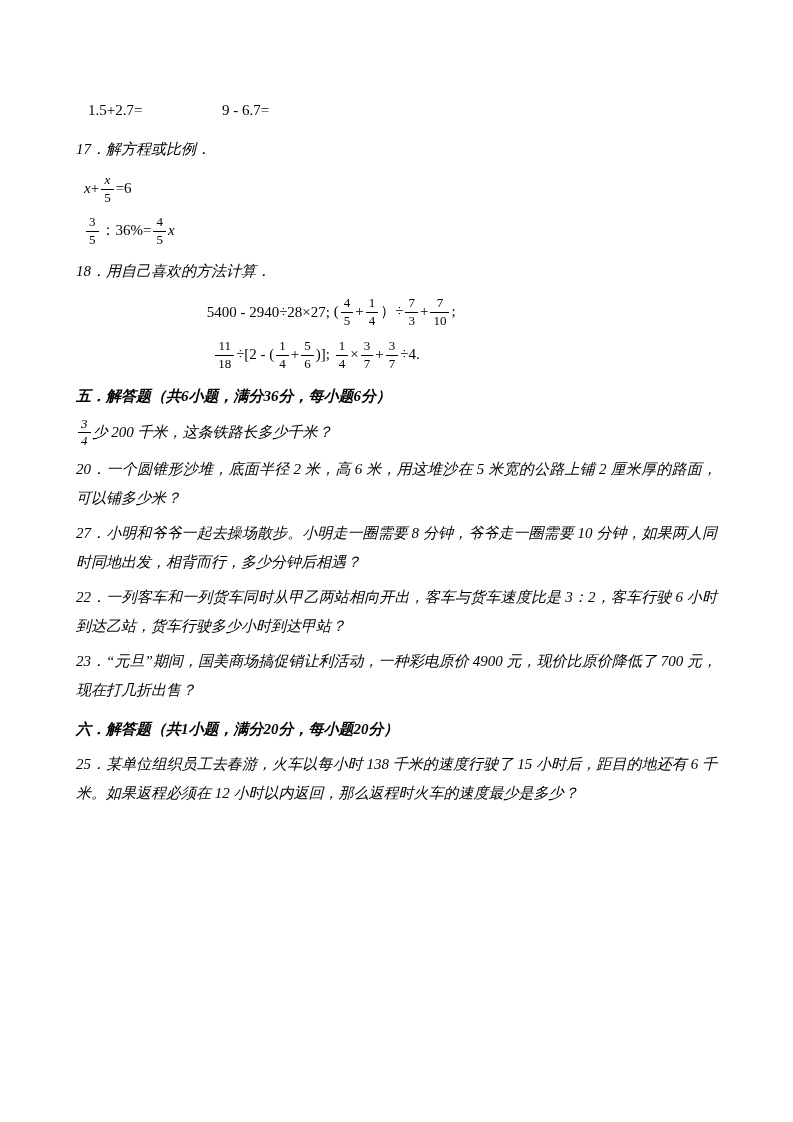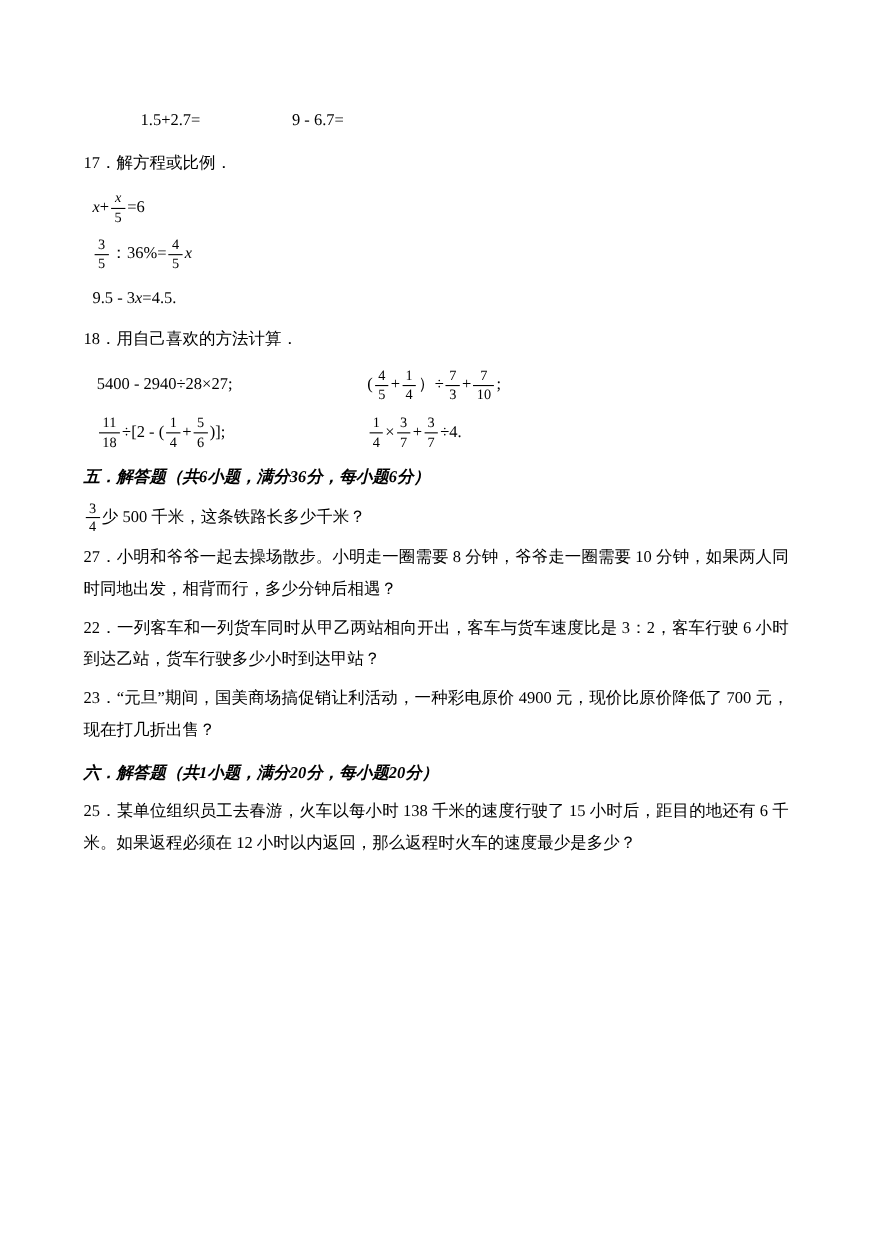--- a/index.html
+++ b/index.html
@@ -5,29 +5,29 @@
   * { margin: 0; padding: 0; box-sizing: border-box; }
   html, body { background: #ffffff; }
   body {
     width: 793px; height: 1122px;
     font-family: "Liberation Serif", "DejaVu Serif", serif;
     font-size: 15px; color: #000;
     overflow: hidden;
   }
   .page { padding: 96px 76px 0 76px; width: 793px; }
 
-  .arith { display: flex; margin: 0 0 10px 12px; line-height: 29px; text-align: center; }
+  .arith { display: flex; margin: 0 0 10px 12px; line-height: 29px; }
   .arith .col { width: 134px; }
 
-  p.q { line-height: 29px; text-align: justify; margin: 6px 0; }
+  p.q { line-height: 29px; text-align: justify; margin: 6px 0; font-style: italic; }
   p.sec { line-height: 29px; font-weight: bold; margin: 10px 0 6px 0; font-style: italic; }
 
   .eq { margin: 9px 0 9px 8px; line-height: 29px; }
   .calc { margin: 10px 0 10px 12px; line-height: 29px; }
-  .calc-left { display: inline-block; width: 242px; vertical-align: middle; }
+  .calc-left { display: inline-block; width: 242px; vertical-align: middle; text-align: right; }
   .calc-right { display: inline-block; vertical-align: middle; }
 
   .frac {
     display: inline-flex; flex-direction: column; align-items: center;
     vertical-align: middle; margin: 0 2px; line-height: 1.15;
     font-size: 13px;
   }
   .frac .num { padding: 0 3px 1px 3px; }
   .frac .den { border-top: 1px solid #000; padding: 1px 3px 0 3px; }
   .it { font-style: italic; }
@@ -48,21 +48,20 @@
         <span class="num it">x</span>
         <span class="den">5</span>
       </span><span>=6</span></div>
   <div class="eq"><span class="frac">
         <span class="num">3</span>
         <span class="den">5</span>
       </span><span>：36%=</span><span class="frac">
         <span class="num">4</span>
         <span class="den">5</span>
       </span><span class="it">x</span></div>
-  <div class="eq"><span>9.5 - 3</span><span class="it">x</span><span>=4.5.</span></div>
 
   <p class="q">18．用自己喜欢的方法计算．</p>
   <div class="calc">
     <span class="calc-left"><span>5400 - 2940÷28×27;</span></span>
     <span class="calc-right"><span>(</span><span class="frac">
           <span class="num">4</span>
           <span class="den">5</span>
         </span><span>+</span><span class="frac">
           <span class="num">1</span>
           <span class="den">4</span>
@@ -95,21 +94,22 @@
           <span class="num">3</span>
           <span class="den">7</span>
         </span><span>÷4.</span></span>
   </div>
 
   <p class="sec">五．解答题（共6小题，满分36分，每小题6分）</p>
 
   <p class="q"><span class="frac">
         <span class="num">3</span>
         <span class="den">4</span>
-      </span><span>少 500 千米，这条铁路长多少千米？</span></p>
+      </span><span>少 200 千米，这条铁路长多少千米？</span></p>
+  <p class="q">20．一个圆锥形沙堆，底面半径 2 米，高 6 米，用这堆沙在 5 米宽的公路上铺 2 厘米厚的路面，可以铺多少米？</p>
   <p class="q">27．小明和爷爷一起去操场散步。小明走一圈需要 8 分钟，爷爷走一圈需要 10 分钟，如果两人同时同地出发，相背而行，多少分钟后相遇？</p>
   <p class="q">22．一列客车和一列货车同时从甲乙两站相向开出，客车与货车速度比是 3：2，客车行驶 6 小时到达乙站，货车行驶多少小时到达甲站？</p>
   <p class="q">23．“元旦”期间，国美商场搞促销让利活动，一种彩电原价 4900 元，现价比原价降低了 700 元，现在打几折出售？</p>
 
   <p class="sec">六．解答题（共1小题，满分20分，每小题20分）</p>
 
   <p class="q">25．某单位组织员工去春游，火车以每小时 138 千米的速度行驶了 15 小时后，距目的地还有 6 千米。如果返程必须在 12 小时以内返回，那么返程时火车的速度最少是多少？</p>
 
 </div>
 

